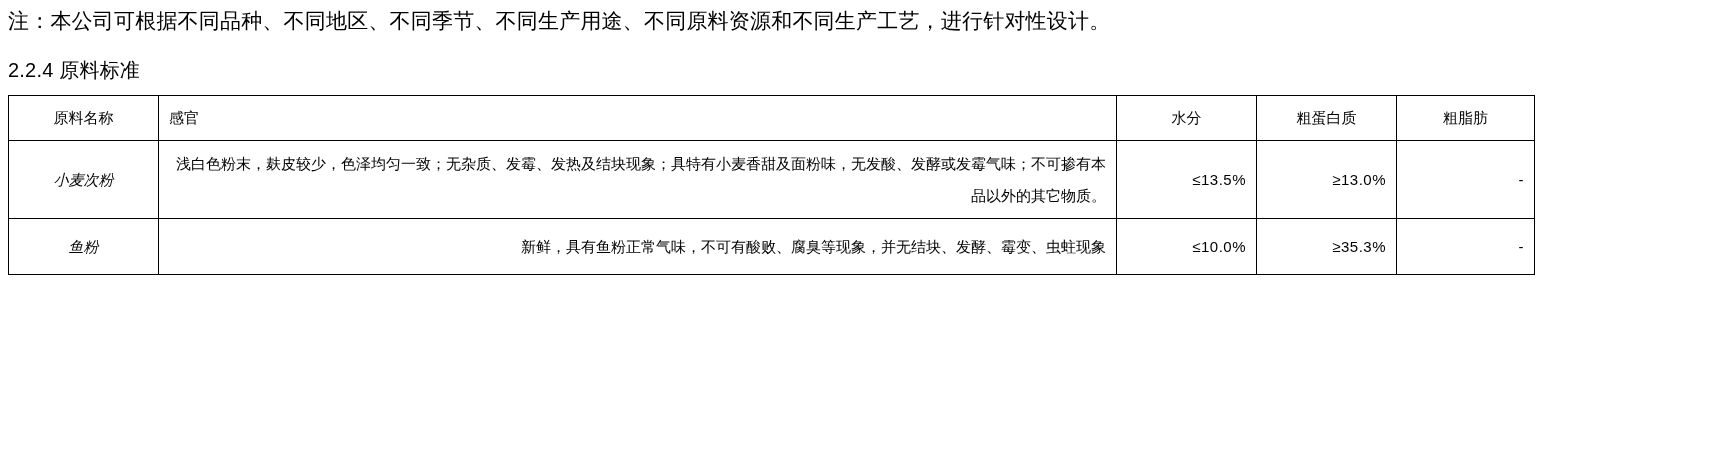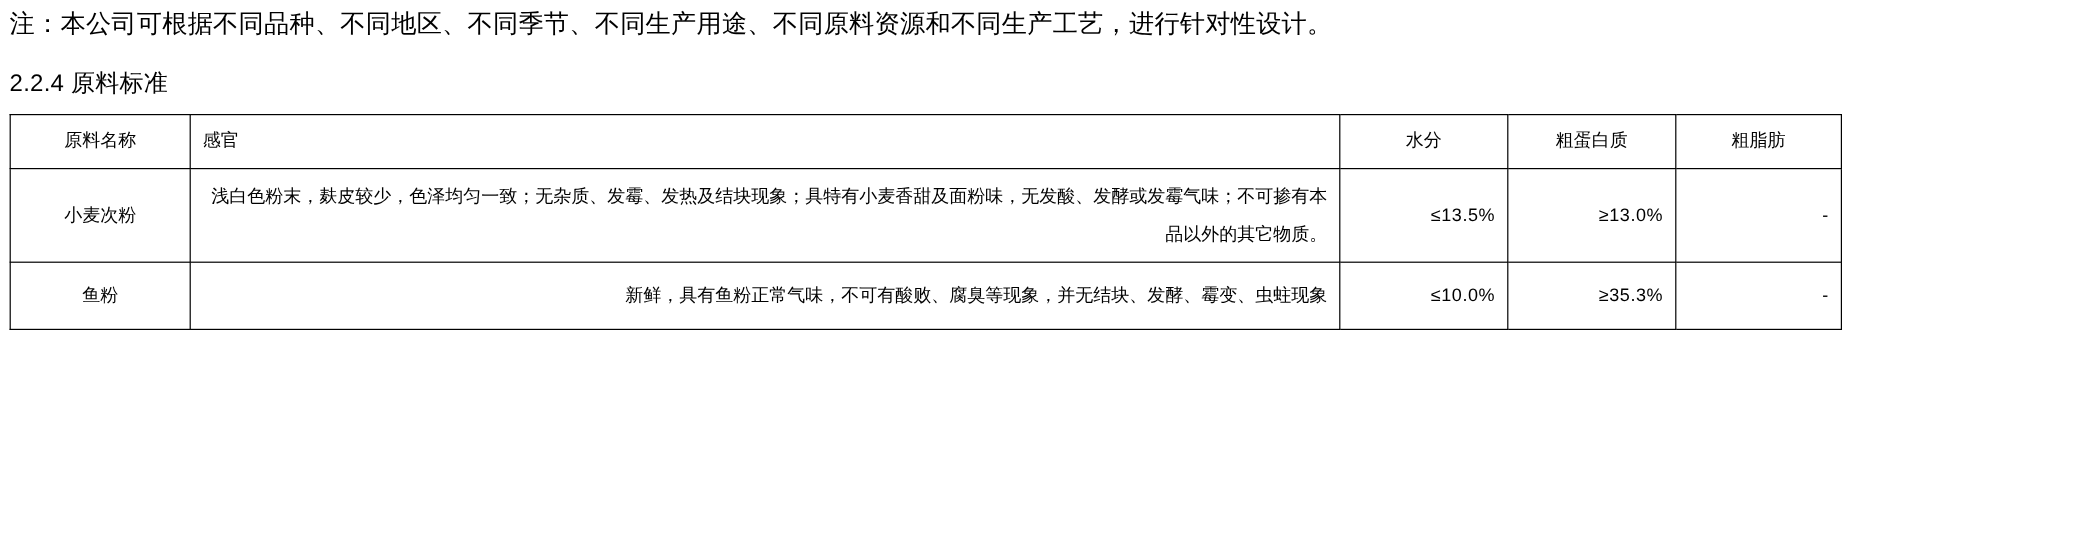--- a/index.html
+++ b/index.html
@@ -62,21 +62,21 @@
   .col-water  { width: 140px;  text-align: center; }
   .col-prot   { width: 140px;  text-align: center; }
   .col-fat    { width: 138px;  text-align: center; }
 
   thead td { text-align: center; }
   .sense-cell {
     text-align: right;
     padding-left: 16px;
     padding-right: 12px;
   }
-  .name-cell { text-align: center; }
+  .name-cell { text-align: center; font-style: italic; }
   .num-cell  { text-align: right; letter-spacing: 0.5px; }
   .row-h1 td { height: 78px; }
   .row-h2 td { height: 112px; }
   .row-h3 td { height: 56px; }
 </style>
 </head>
 <body>
 
 <div class="page">
 

